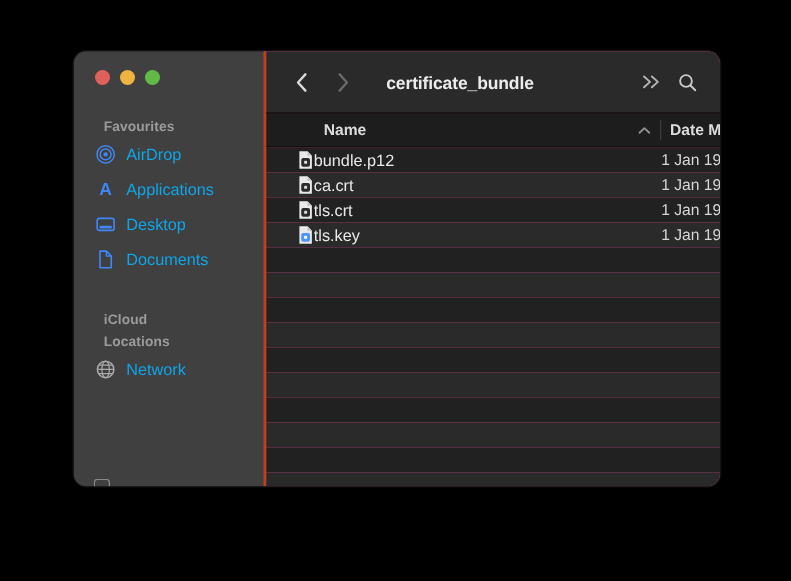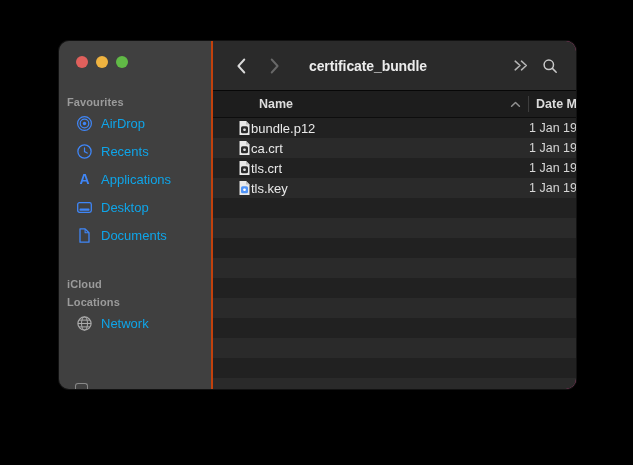--- a/index.html
+++ b/index.html
@@ -15,21 +15,21 @@
   }
   
   .sidebar{
     position:absolute;left:0;top:0;bottom:0;width:152px;
     background:#404040;
   }
   .lights{position:absolute;top:15px;left:17px;display:flex;gap:8px;}
   .light{width:12px;height:12px;border-radius:50%;}
   .nav{position:absolute;top:54px;left:0;right:0;}
   .section-label{
-    height:14px;line-height:14px;padding-left:8px;
+    height:14px;line-height:14px;padding-left:24px;
     font-size:11px;font-weight:600;color:#9b9b9b;letter-spacing:.1px;
   }
   .side-item{
     height:28px;display:flex;align-items:center;padding-left:17px;
     color:#0ea5e9;font-size:13px;font-weight:500;cursor:default;
   }
   .side-item .ic{width:17px;height:17px;display:flex;align-items:center;justify-content:center;margin-right:8px;flex:0 0 17px;}
   .gap-icloud{margin-top:28px;}
   .gap-locations{margin-top:4px;}
   .partial-glyph{
@@ -100,29 +100,20 @@
         <span class="ic">
           <svg width="17" height="17" viewBox="0 0 17 17">
             <circle cx="8.5" cy="8.5" r="1.7" fill="#3f86f7"></circle>
             <circle cx="8.5" cy="8.5" r="4.3" fill="none" stroke="#3f86f7" stroke-width="1.2"></circle>
             <circle cx="8.5" cy="8.5" r="6.9" fill="none" stroke="#3f86f7" stroke-width="1.2"></circle>
           </svg>
         </span>
         <span>AirDrop</span>
       </div>
 
-      <div class="side-item">
-        <span class="ic">
-          <svg width="17" height="17" viewBox="0 0 17 17">
-            <circle cx="8.5" cy="8.5" r="6.6" fill="none" stroke="#3f86f7" stroke-width="1.3"></circle>
-            <path d="M8.5 4.9 V8.6 L11.2 10.1" fill="none" stroke="#3f86f7" stroke-width="1.2" stroke-linecap="round"></path>
-          </svg>
-        </span>
-        <span>Recents</span>
-      </div>
 
       <div class="side-item">
         <span class="ic">
           <svg width="17" height="17" viewBox="0 0 17 17">
             <text x="8.5" y="13" text-anchor="middle" font-size="14" font-weight="bold" fill="#3f86f7" font-family="Liberation Sans, sans-serif">A</text>
           </svg>
         </span>
         <span>Applications</span>
       </div>
 

